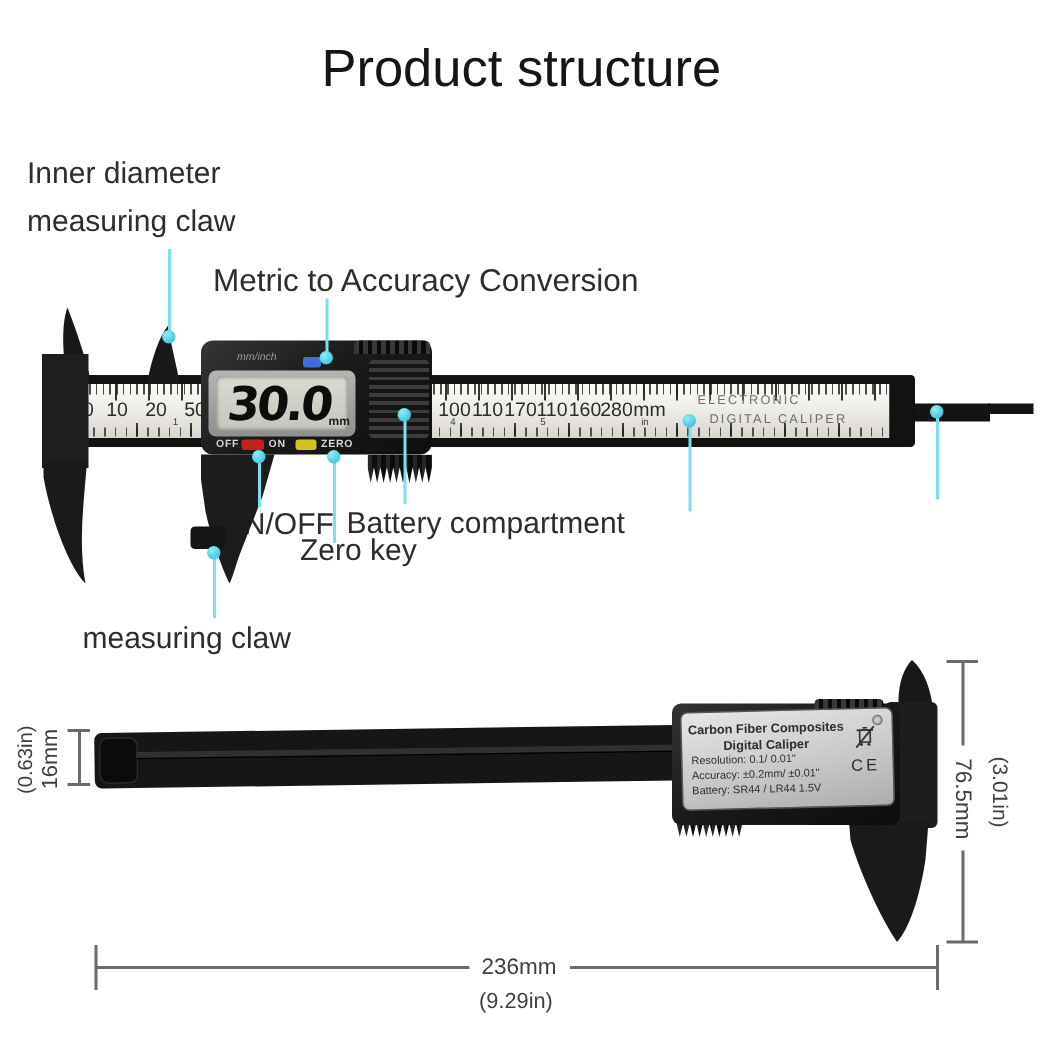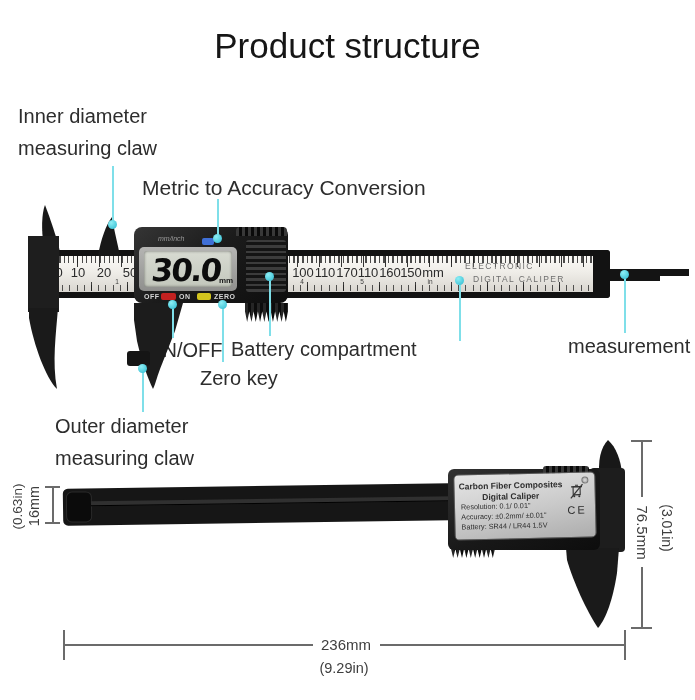--- a/index.html
+++ b/index.html
@@ -93,26 +93,24 @@
 
   <div class="title">Product structure</div>
 
   <div class="lbl" style="left:18px;top:100px;">
     <div>Inner diameter</div>
     <div>measuring claw</div>
   </div>
   <div class="lbl" style="left:142px;top:172px;font-size:21px;">Metric to Accuracy Conversion</div>
   <div class="lbl" style="left:147px;top:334px;">ON/OFF</div>
   <div class="lbl" style="left:231px;top:333px;">Battery compartment</div>
-  <div class="lbl" style="left:200px;top:362px;">Zero key</div>
+  <div class="lbl" style="left:200px;top:351px;">Zero key</div>
   <div class="lbl" style="left:568px;top:330px;">
-    <div>measurement</div>
   </div>
   <div class="lbl" style="left:55px;top:410px;">
-    <div>Outer diameter</div>
     <div>measuring claw</div>
   </div>
 
   <div class="leader" style="left:112px;top:166px;height:58px;"></div>
   <div class="leader" style="left:217px;top:199px;height:40px;"></div>
   <div class="leader" style="left:172px;top:305px;height:33px;"></div>
   <div class="leader" style="left:222px;top:305px;height:57px;"></div>
   <div class="leader" style="left:269px;top:277px;height:59px;"></div>
   <div class="leader" style="left:459px;top:281px;height:60px;"></div>
   <div class="leader" style="left:624px;top:275px;height:58px;"></div>
@@ -135,21 +133,21 @@
     <div class="ticks-in-major"></div>
     <span class="num" style="left:4px;">0</span>
     <span class="num" style="left:23px;">10</span>
     <span class="num" style="left:49px;">20</span>
     <span class="num" style="left:75px;">50</span>
     <span class="num" style="left:248px;">100</span>
     <span class="num" style="left:270px;">110</span>
     <span class="num" style="left:292px;">170</span>
     <span class="num" style="left:313px;">110</span>
     <span class="num" style="left:335px;">160</span>
-    <span class="num" style="left:356px;">150</span>
+    <span class="num" style="left:356px;">280</span>
     <span class="num" style="left:378px;">mm</span>
     <span class="numin" style="left:62px;">1</span>
     <span class="numin" style="left:247px;">4</span>
     <span class="numin" style="left:307px;">5</span>
     <span class="numin" style="left:375px;">in</span>
     <span class="brand" style="left:410px;top:5px;">ELECTRONIC</span>
     <span class="brand" style="left:418px;top:18px;">DIGITAL CALIPER</span>
   </div>
   <div class="endcap"></div>
   <div class="rod-main"></div>

